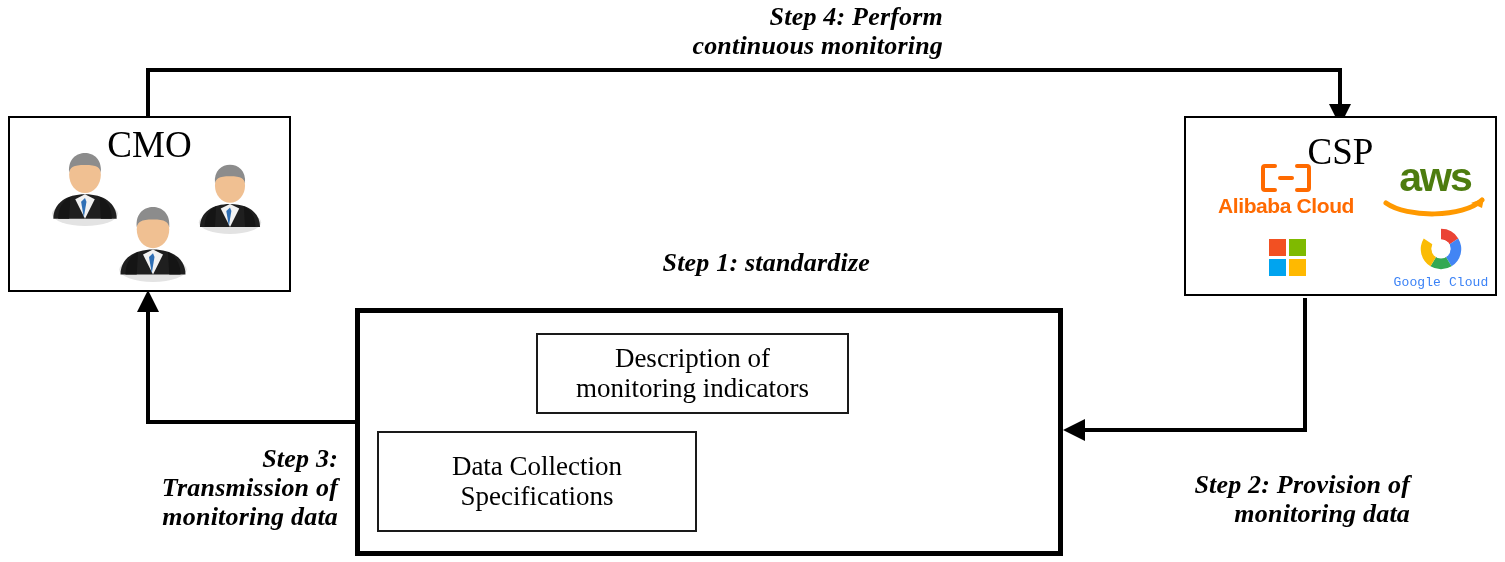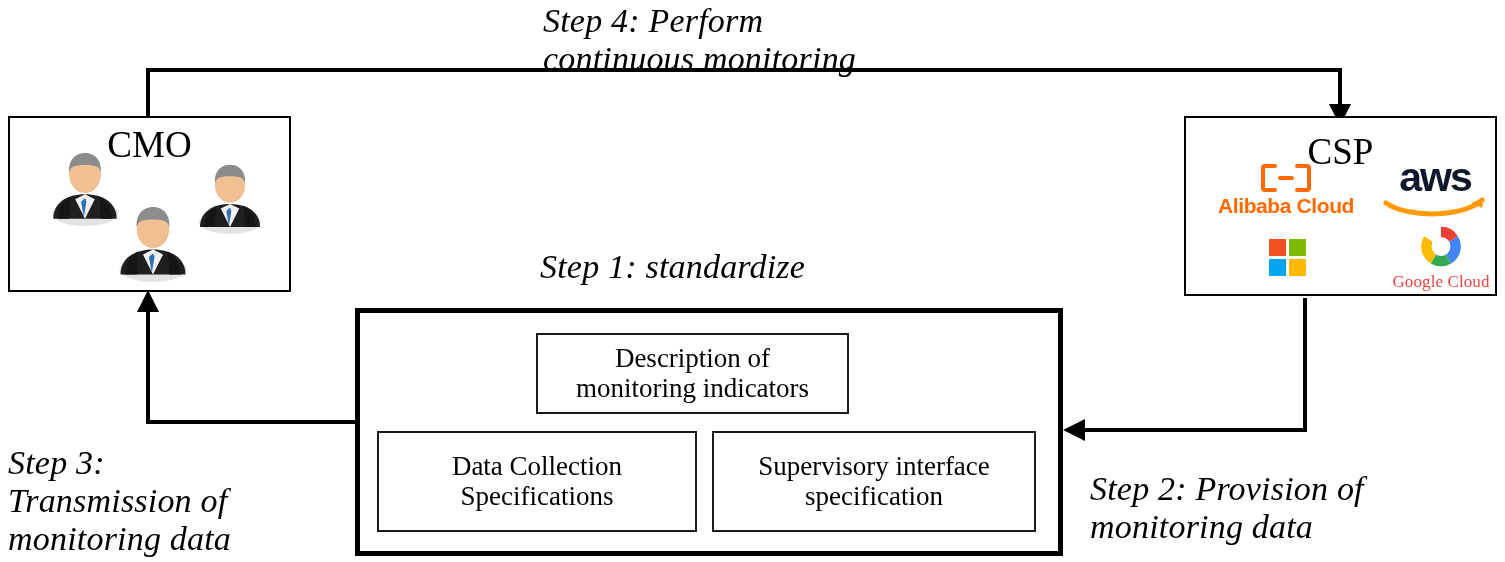--- a/index.html
+++ b/index.html
@@ -7,22 +7,22 @@
        font-family:"Liberation Serif","DejaVu Serif",serif;color:#000;}
   .stage{position:absolute;left:0;top:0;width:1505px;height:562px;}
 
   
   .box{position:absolute;background:#fff;box-sizing:border-box;}
   .box-thin{border:2px solid #000;}
   .box-thick{border:5px solid #000;}
   .box-inner{border:2px solid #1a1a1a;}
 
   
-  .step-label{position:absolute;font-style:italic;font-weight:normal;
-              font-size:34px;line-height:1.12;text-align:left;
+  .step-label{position:absolute;font-style:italic;font-weight:bold;
+              font-size:26px;line-height:1.12;text-align:right;
               letter-spacing:.2px;white-space:pre-line;}
   .box-title{position:absolute;font-size:37px;line-height:1;text-align:center;}
   .inner-text{position:absolute;left:0;right:0;top:50%;
               transform:translateY(-50%);text-align:center;
               font-size:27px;line-height:1.14;white-space:pre-line;}
 
   
   .connectors{position:absolute;left:0;top:0;width:1505px;height:562px;
               pointer-events:none;}
 
@@ -30,30 +30,30 @@
   .person{position:absolute;}
   .person svg{display:block;}
 
   
   .logo{position:absolute;display:flex;flex-direction:column;
         align-items:center;justify-content:center;}
   .logo-row{display:flex;align-items:center;}
   .alibaba-text{color:#ff6a00;font-family:"Liberation Sans",sans-serif;
                 font-weight:bold;font-size:21px;letter-spacing:-.4px;
                 margin-top:2px;}
-  .aws-text{color:#0f172a;font-family:"Liberation Sans",sans-serif;
+  .aws-text{color:#4d7c0f;font-family:"Liberation Sans",sans-serif;
             font-weight:bold;font-size:41px;letter-spacing:-2px;
             line-height:.86;}
   .ms-grid{display:grid;grid-template-columns:17px 17px;
            grid-template-rows:17px 17px;gap:3px;}
   .ms-text{font-family:"Liberation Sans",sans-serif;color:#737373;
            font-size:22px;line-height:1.04;margin-left:9px;
            text-align:left;}
-  .gc-text{font-family:Liberation Serif, serif;color:#ef4444;
-           font-size:17px;margin-top:3px;letter-spacing:.1px;}
+  .gc-text{font-family:Liberation Mono, monospace;color:#3b82f6;
+           font-size:13px;margin-top:3px;letter-spacing:.1px;}
 </style>
 </head>
 <body>
 
 <div class="stage">
 
   <svg class="connectors" viewBox="0 0 1505 562" xmlns="http://www.w3.org/2000/svg">
     <defs>
       <marker id="ah-down" markerWidth="16" markerHeight="16" refX="5" refY="9" orient="auto" markerUnits="userSpaceOnUse">
         <path d="M0,0 L10,0 L5,12 Z" fill="#000"></path>
@@ -182,24 +182,20 @@
     <div class="box box-inner" style="left:17px;top:118px;width:320px;height:101px;">
       <div class="inner-text">Data Collection
 Specifications</div>
     </div>
 
     <div class="box box-inner" style="left:176px;top:20px;width:313px;height:81px;">
       <div class="inner-text">Description of
 monitoring indicators</div>
     </div>
 
-    <div class="box box-inner" style="left:352px;top:118px;width:324px;height:101px;">
-      <div class="inner-text">Supervisory interface
-specification</div>
-    </div>
   </div>
 
   <div class="step-label" style="left:8px;top:444px;width:330px;">Step 3:
 Transmission of
 monitoring data</div>
 
   <div class="step-label" style="left:1090px;top:470px;width:320px;">Step 2: Provision of
 monitoring data</div>
 
 </div>

